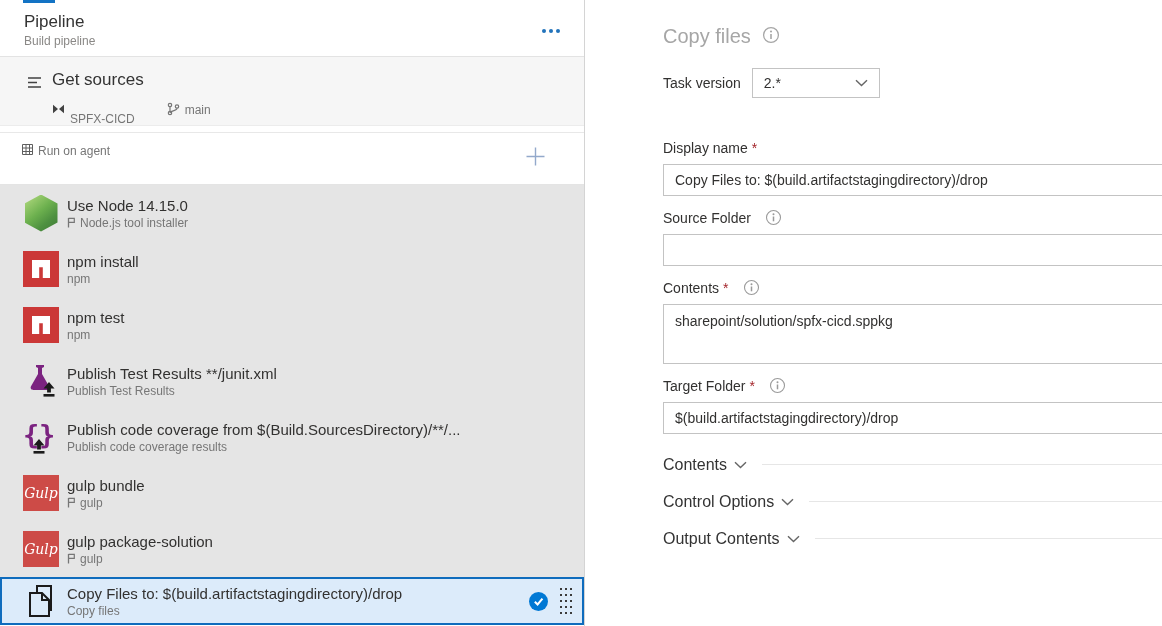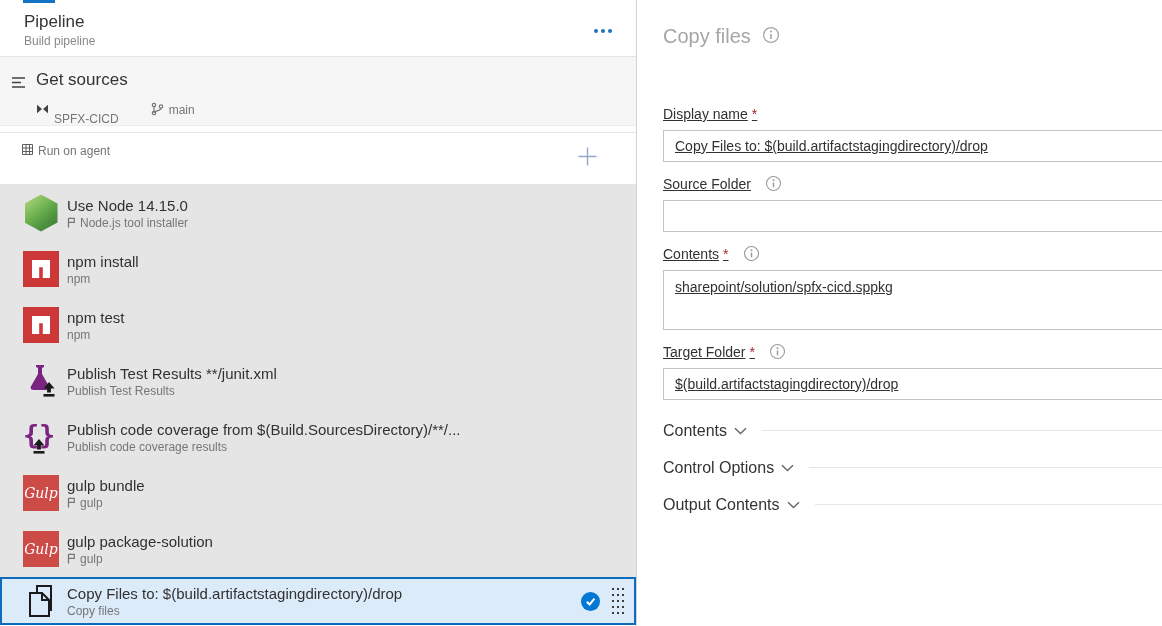--- a/index.html
+++ b/index.html
@@ -2,28 +2,28 @@
 <html><head>
 <meta charset="utf-8">
 <style>
   * { box-sizing: border-box; }
   html,body { margin:0; padding:0; }
   body {
     width:1162px; height:626px; overflow:hidden; position:relative;
     background:#fff; font-family:"Liberation Sans", sans-serif; color:#323130;
   }
   
-  .left-panel { position:absolute; left:0; top:0; width:637px; height:626px; background:#fff; border-right:1px solid #d4d4d4; }
+  .left-panel { position:absolute; left:0; top:0; width:585px; height:626px; background:#fff; border-right:1px solid #d4d4d4; }
   .tab-indicator { position:absolute; left:23px; top:0; width:32px; height:3px; background:#1373c4; }
   .pl-header { height:57px; border-bottom:1px solid #e3e3e3; position:relative; padding:12px 0 0 24px; }
   .pl-title { font-size:17px; line-height:20px; color:#333; }
   .pl-sub { font-size:12px; color:#8a8886; margin-top:2px; }
   .more-btn { position:absolute; right:22px; top:27px; display:flex; gap:3px; cursor:pointer; padding:2px; }
   .more-btn i { width:4px; height:4px; border-radius:50%; background:#2273bb; display:block; }
-  .get-sources { height:69px; background:#f6f6f6; border-bottom:1px solid #ececec; display:flex; padding:13px 0 0 10px; cursor:pointer; }
+  .get-sources { height:69px; background:#f6f6f6; border-bottom:1px solid #ececec; display:flex; padding:13px 0 0 26px; cursor:pointer; }
   .gs-icon { margin:5px 9px 0 0; }
   .gs-title { font-size:17px; color:#333; }
   .gs-meta { display:flex; align-items:center; margin-top:4px; font-size:12px; color:#767676; }
   .gs-meta .repo-name { margin-left:5px;margin-top:18px; }
   .gs-meta .branch-wrap { display:flex; align-items:center; margin-left:32px; }
   .gs-meta .branch-name { margin-left:5px; }
   .agent-job { margin-top:6px; height:53px; border-top:1px solid #e8e8e8; border-bottom:1px solid #e4e4e4; position:relative; padding:8px 0 0 22px; cursor:pointer; }
   .aj-title { font-size:16px; color:#333; }
   .aj-sub { display:flex; align-items:center; gap:5px; font-size:12px; color:#767676; margin-top:3px; }
   .add-btn { position:absolute; right:36px; top:11px; cursor:pointer; padding:2px; }
@@ -49,21 +49,21 @@
   .brace-wrap .b { position:absolute; top:0; font-size:27px; font-weight:bold; color:#7b2380; line-height:36px; }
   .brace-wrap .b1 { left:1px; } .brace-wrap .b2 { left:17px; }
   .brace-wrap svg, .flask-wrap svg { display:block; }
   
   .right-panel { position:absolute; left:638px; top:0; right:0; bottom:0; background:#fff; padding:25px 0 0 25px; overflow:hidden; }
   .rp-header { display:flex; align-items:center; gap:11px; }
   .rp-title { font-size:20px; color:#a6a6a6; }
   .task-version { display:flex; align-items:center; margin-top:20px; }
   .tv-label { font-size:14px; color:#323130; margin-right:11px; }
   .tv-select { width:128px; height:30px; border:1px solid #c3c3c3; background:#fff; display:flex; align-items:center; justify-content:space-between; padding:0 11px; font-size:14px; color:#323130; cursor:pointer; }
-  .fields { margin-top:58px;text-decoration:underline; }
+  .fields { margin-top:42px; }
   .field-label { display:flex; align-items:center; font-size:14px; color:#323130; margin-bottom:8px; }
   .req { color:#a4262c; margin-left:4px; }
   .field-label .info { margin-left:14px; display:flex; }
   .text-input { display:block; width:calc(100% + 8px); height:32px; border:1px solid #c3c3c3; padding:0 11px; font-size:14px; color:#323130; font-family:inherit; margin-bottom:13px; background:#fff; }
   textarea.text-input { height:60px; padding:7px 11px; resize:none; line-height:18px; }
   .sections { margin-top:20px; }
   .section-row { display:flex; align-items:center; margin-bottom:16px; height:21px; cursor:pointer; }
   .section-label { font-size:16px; color:#333; }
   .section-row .chev { margin-left:7px; display:flex; }
   .section-hr { flex:1; border-top:1px solid #e6e6e6; margin-left:15px; }
@@ -280,20 +280,29 @@
     <span class="rp-title">Copy files</span>
     <span class="info">
       <svg width="18" height="18" viewBox="0 0 17 17" fill="none">
           <circle cx="8.5" cy="8.5" r="7" stroke="#a6a6a6" stroke-width="1.2"></circle>
           <circle cx="8.5" cy="5.2" r="1" fill="#a6a6a6"></circle>
           <path d="M8.5 7.5v4.8" stroke="#a6a6a6" stroke-width="1.5"></path>
         </svg>
     </span>
   </div>
 
+  <div class="task-version">
+    <span class="tv-label">Task version</span>
+    <div class="tv-select">
+      <span>2.*</span>
+      <svg width="13" height="8" viewBox="0 0 13 8">
+          <path d="M1 1.2 L6.5 6.6 L12 1.2" stroke="#666" stroke-width="1.4" fill="none"></path>
+        </svg>
+    </div>
+  </div>
 
   <div class="fields">
     <div class="field-label">
       <span>Display name</span>
       <span class="req">*</span>
     </div>
     <input class="text-input" value="Copy Files to: $(build.artifactstagingdirectory)/drop" style="">
 
     <div class="field-label">
       <span>Source Folder</span>

